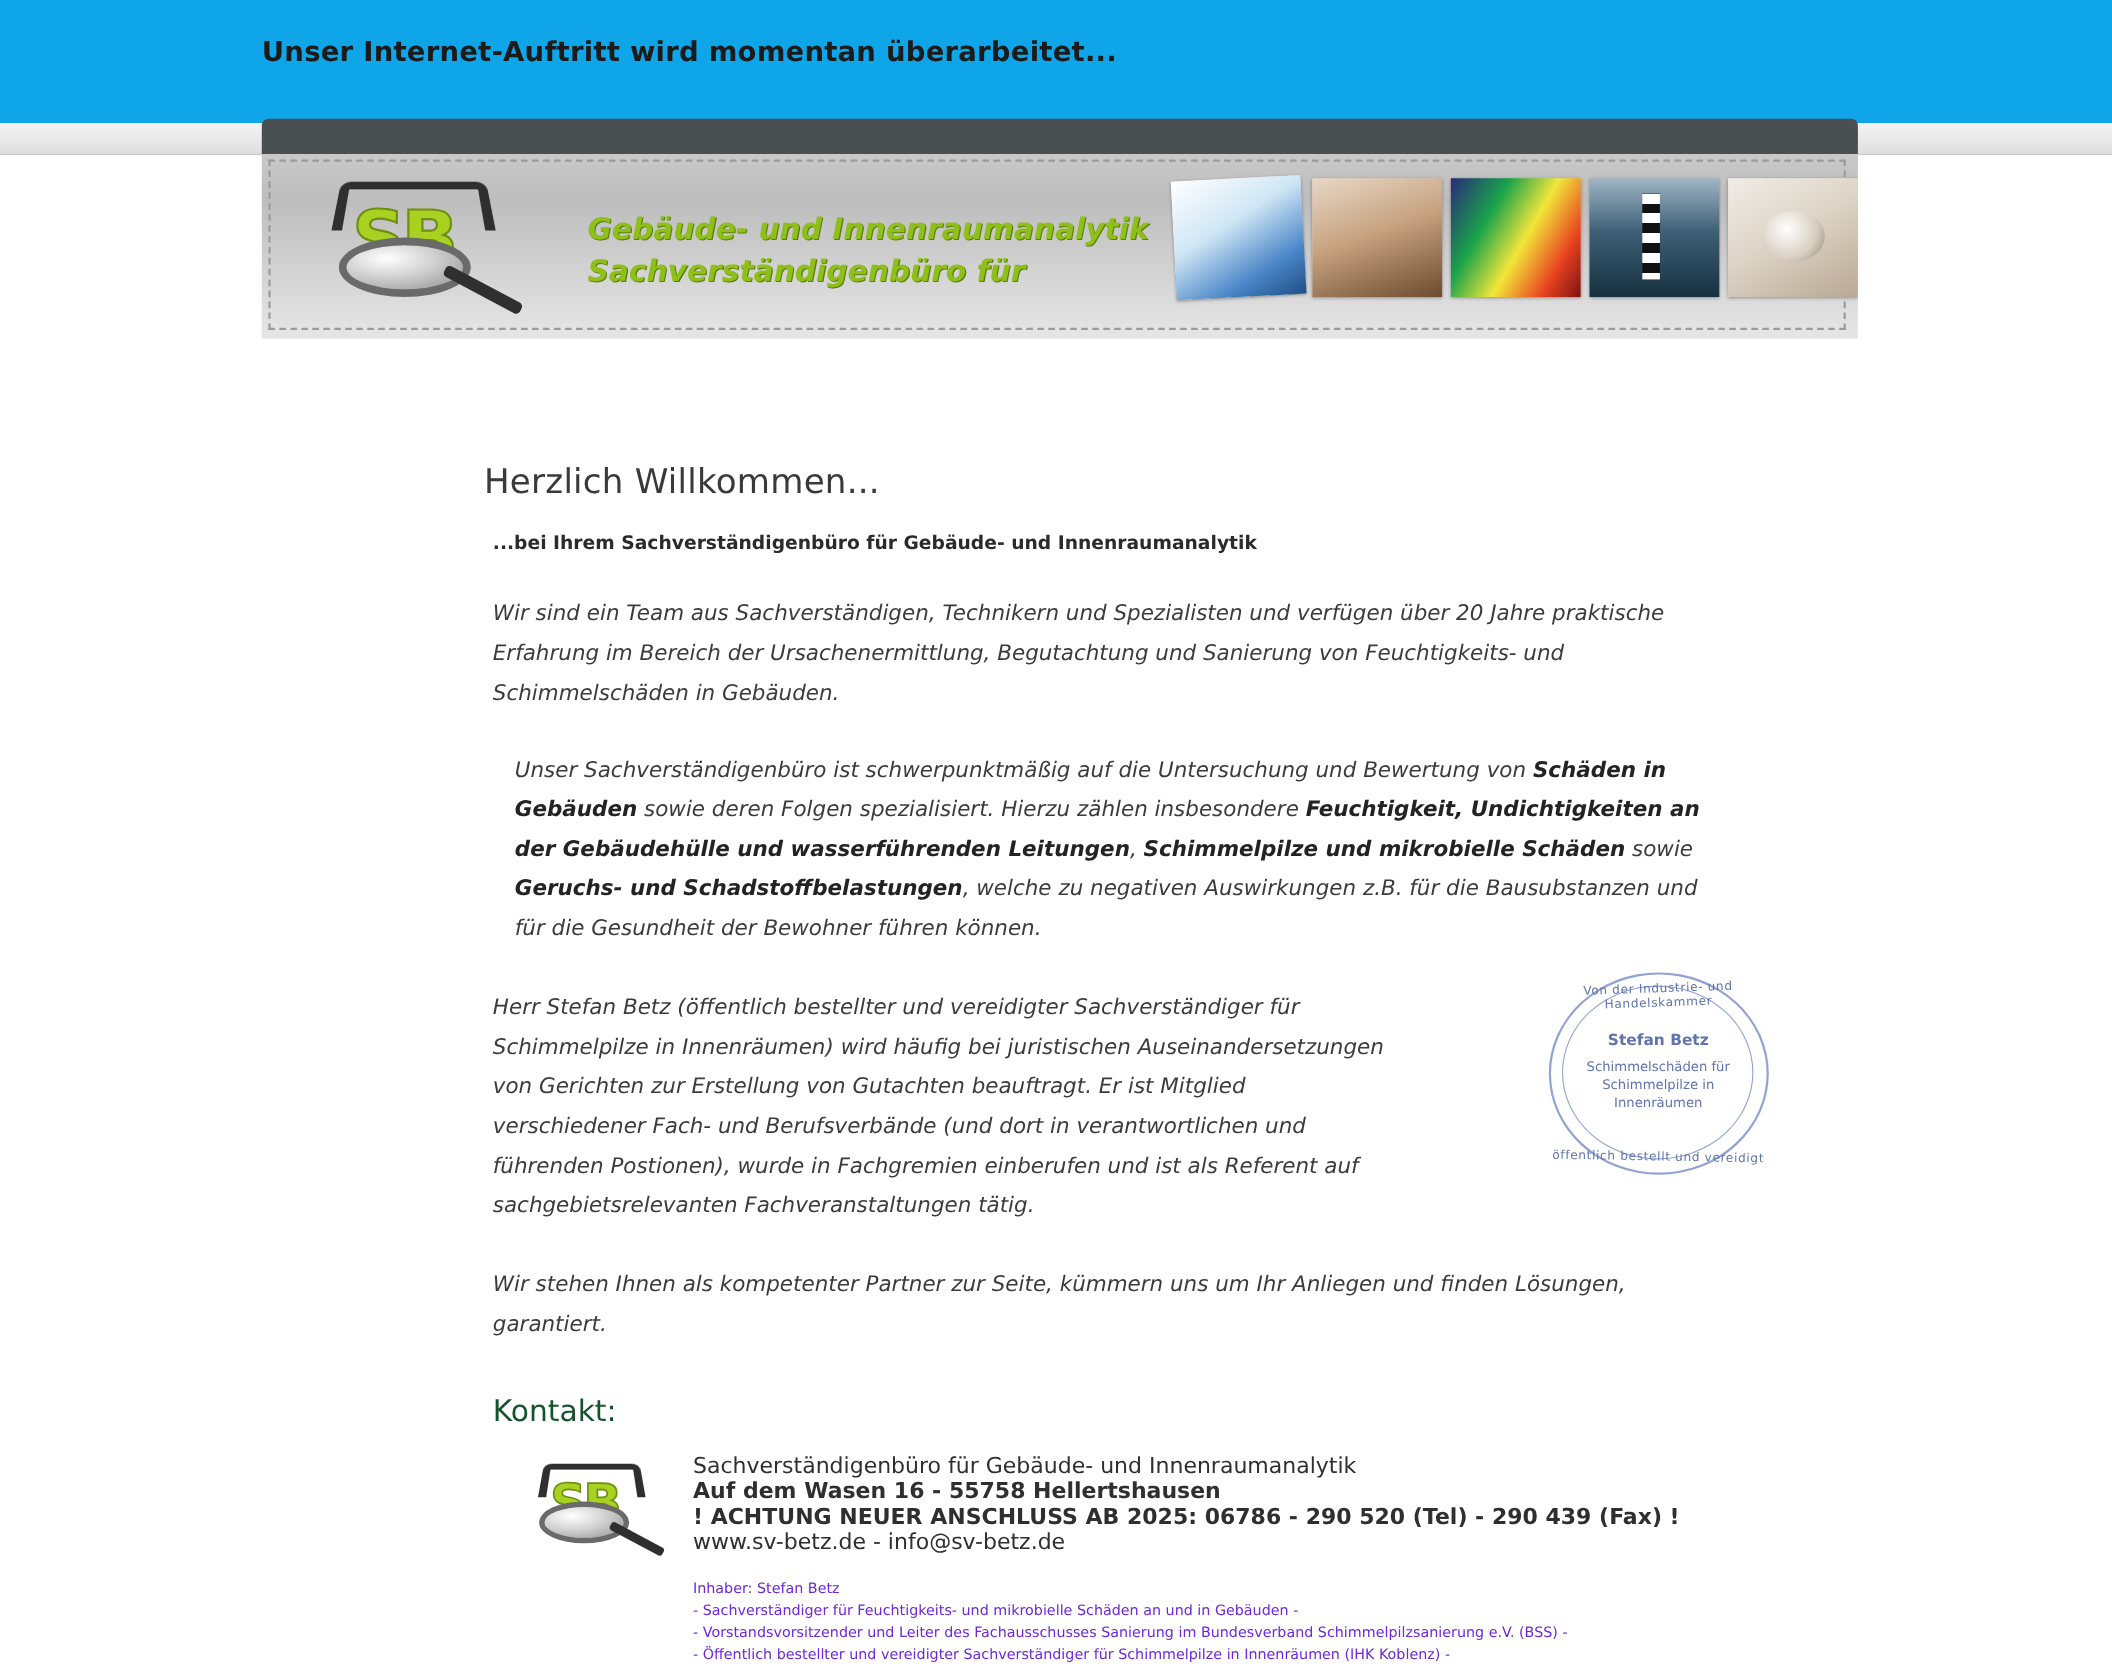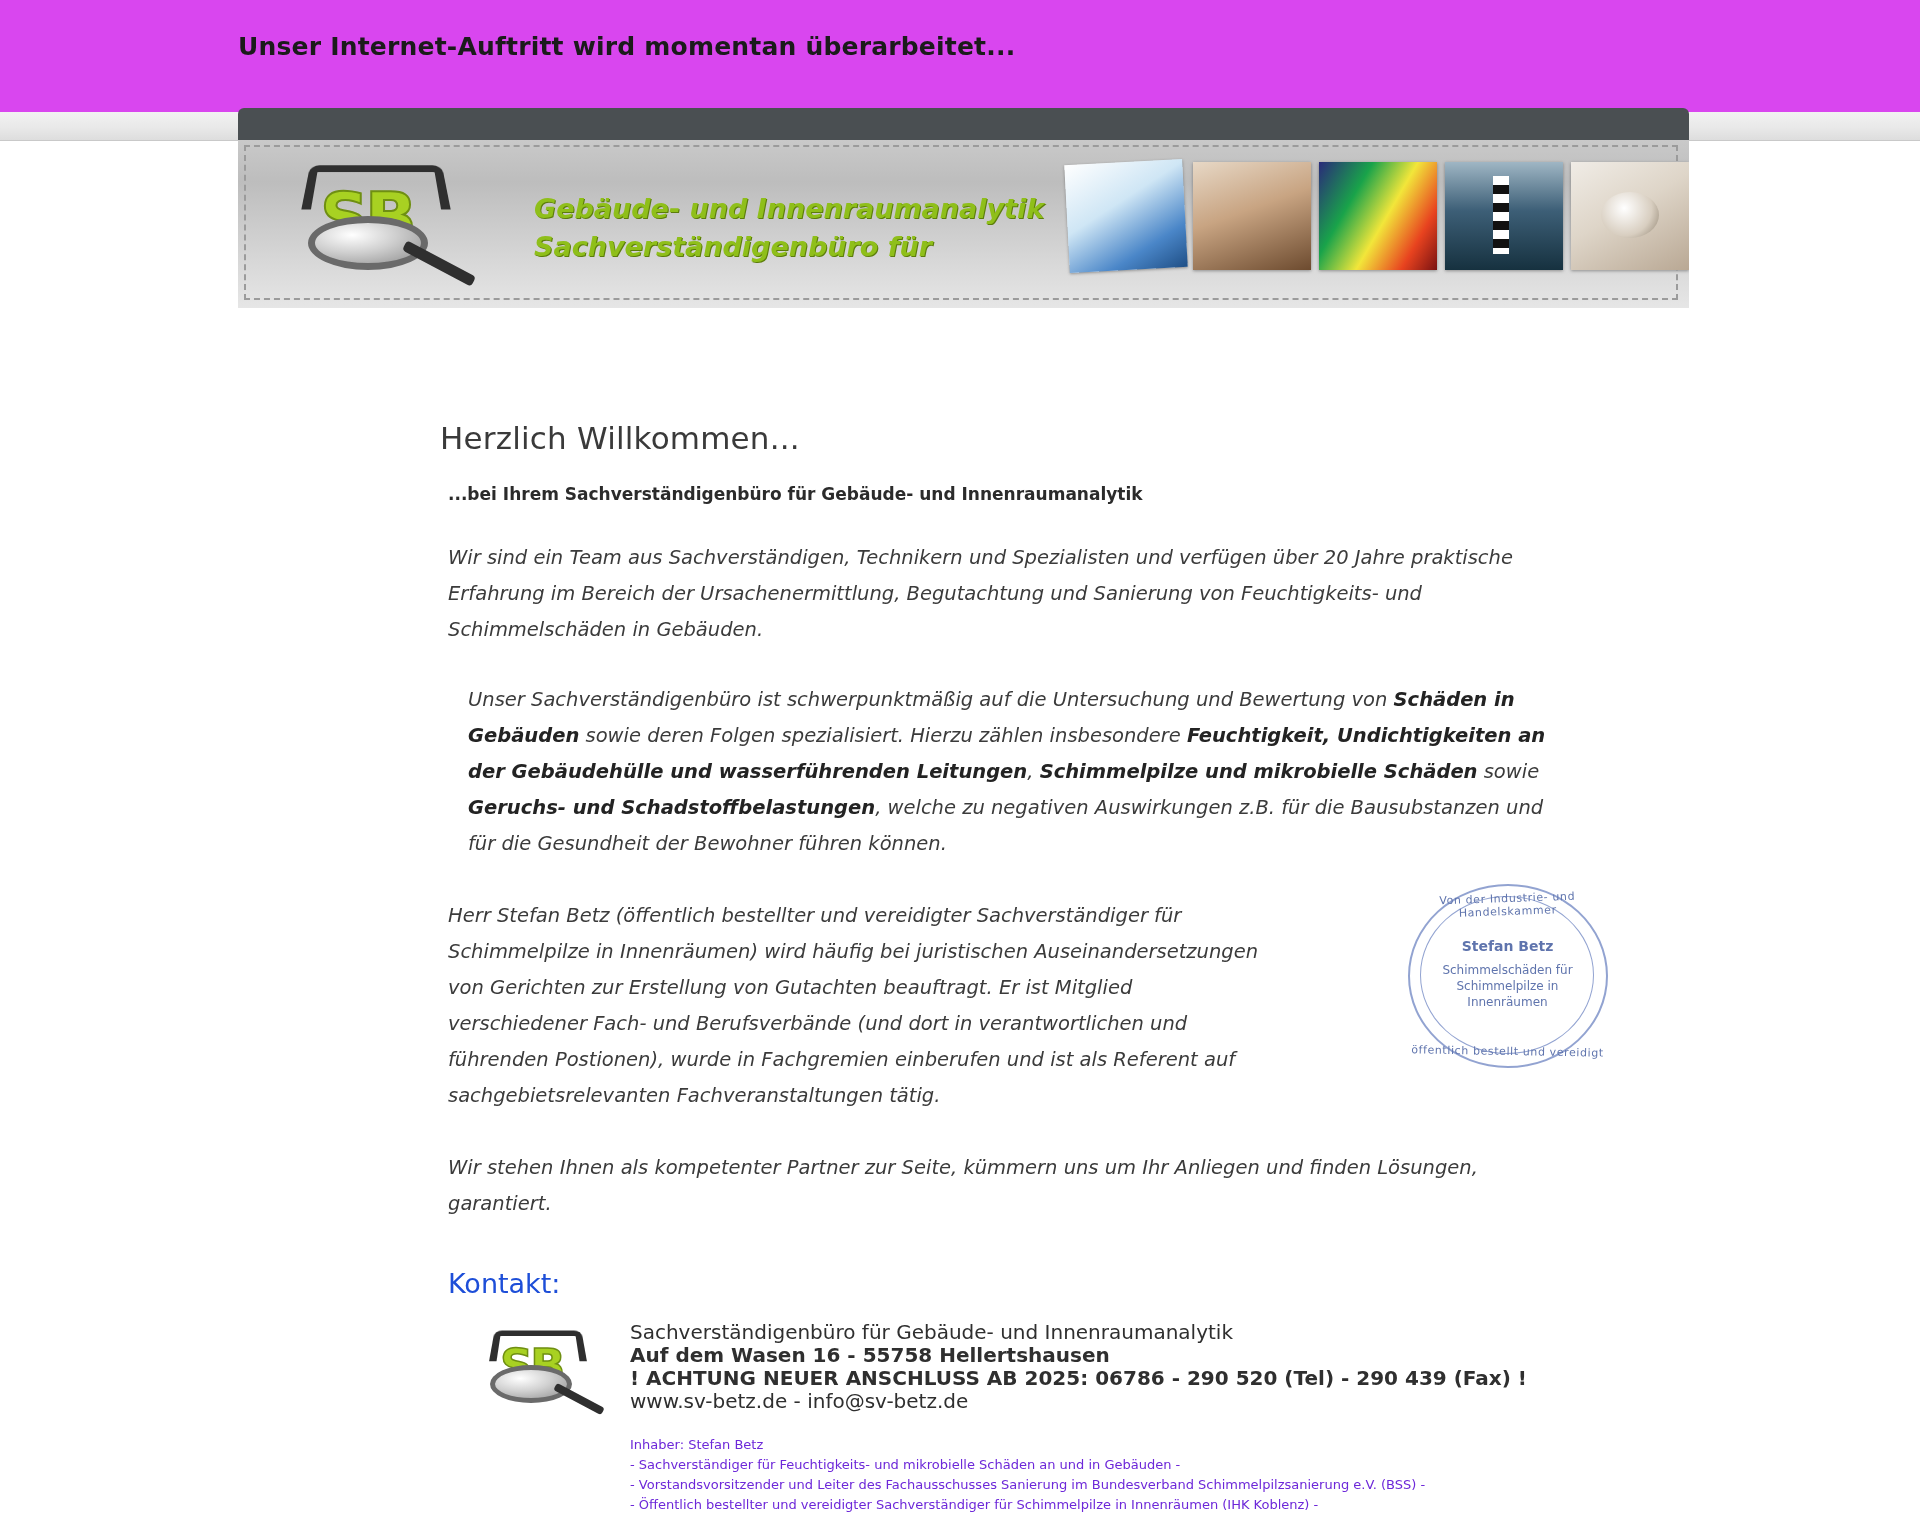--- a/index.html
+++ b/index.html
@@ -13,21 +13,21 @@
     min-height: 1516px;
     position: relative;
     overflow-x: hidden;
   }
 
   
   .top-notice {
     height: 112px;
     box-sizing: border-box;
     padding: 32px 0 0 238px;
-    background: #d946ef;
+    background: #0ea5e9;
   }
   .top-notice-text {
     font-size: 25px;
     font-weight: bold;
     color: #1b1b1b;
     letter-spacing: 0.2px;
   }
   .top-strip {
     position: absolute;
     top: 112px;
@@ -254,21 +254,21 @@
     font-size: 12px;
     line-height: 16px;
     color: #5f74ad;
   }
 
   
   h2.kontakt {
     margin: 46px 0 0 8px;
     font-size: 27px;
     font-weight: normal;
-    color: #1d4ed8;
+    color: #14532d;
   }
   .contact-block {
     position: relative;
     margin: 22px 0 0 0;
     padding-left: 190px;
     min-height: 200px;
   }
   .contact-logo {
     position: absolute;
     left: 30px;

